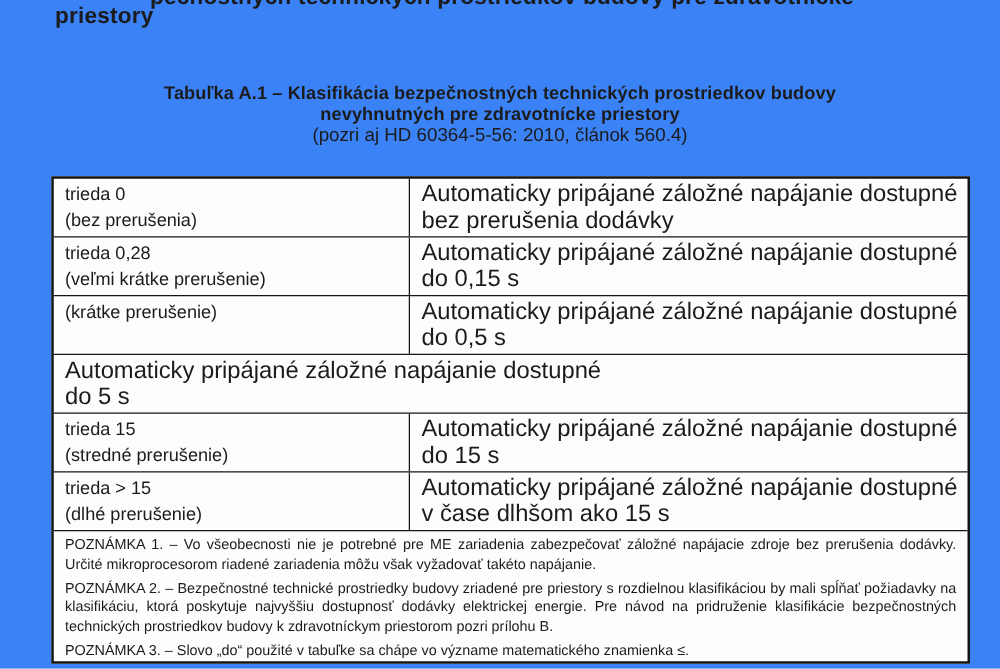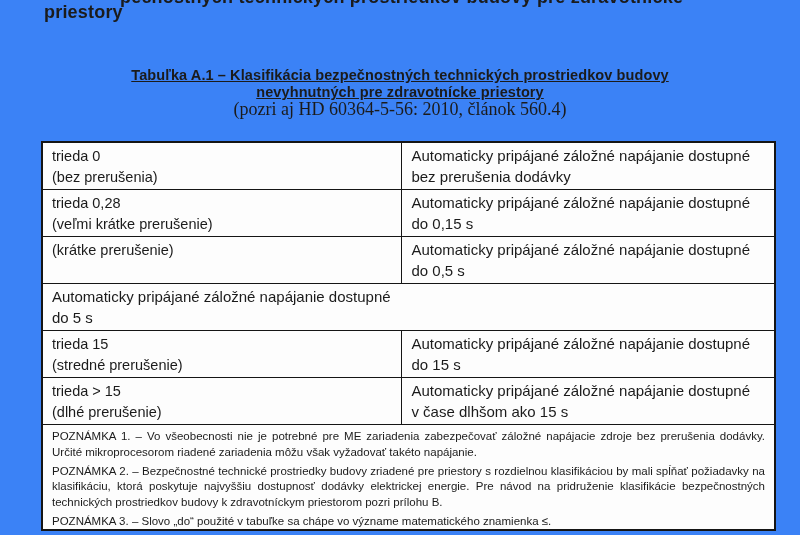--- a/index.html
+++ b/index.html
@@ -35,24 +35,23 @@
   
   .table-title {
     position: absolute;
     left: 0; top: 67px;
     width: 800px;
     text-align: center;
   }
   .table-title .t-bold {
     font-size: 14.5px; font-weight: bold; line-height: 17px;
     letter-spacing: 0.1px;
-    text-decoration: underline;
   }
   .table-title .t-reg {
-    font-size: 18px; font-weight: normal; line-height: 16px; font-family: Liberation Serif, serif;
+    font-size: 15px; font-weight: normal; line-height: 16px;
   }
 
   
   .main-table {
     position: absolute;
     left: 41px; top: 141px;
     width: 735px; height: 390px;
     border: 2px solid #151515;
     background: #fdfdfd;
   }
@@ -62,22 +61,22 @@
     border-bottom: 1px solid #151515;
   }
   .cell-left {
     width: 402px;
     border-right: 1px solid #151515;
     padding: 3px 8px 0 9px;
     font-size: 14.5px; line-height: 20.5px;
   }
   .cell-right {
     flex: 1;
-    padding: 3px 24px 0 9px;
-    font-size: 15px; line-height: 20.5px;
+    padding: 3px 8px 0 9px;
+    font-size: 19px; line-height: 20.5px;
   }
   .cell-line { display: block; white-space: nowrap; }
 
   
   .notes {
     padding: 4px 9px 0 9px;
     font-size: 11.5px;
     line-height: 15.5px;
   }
   .note {

